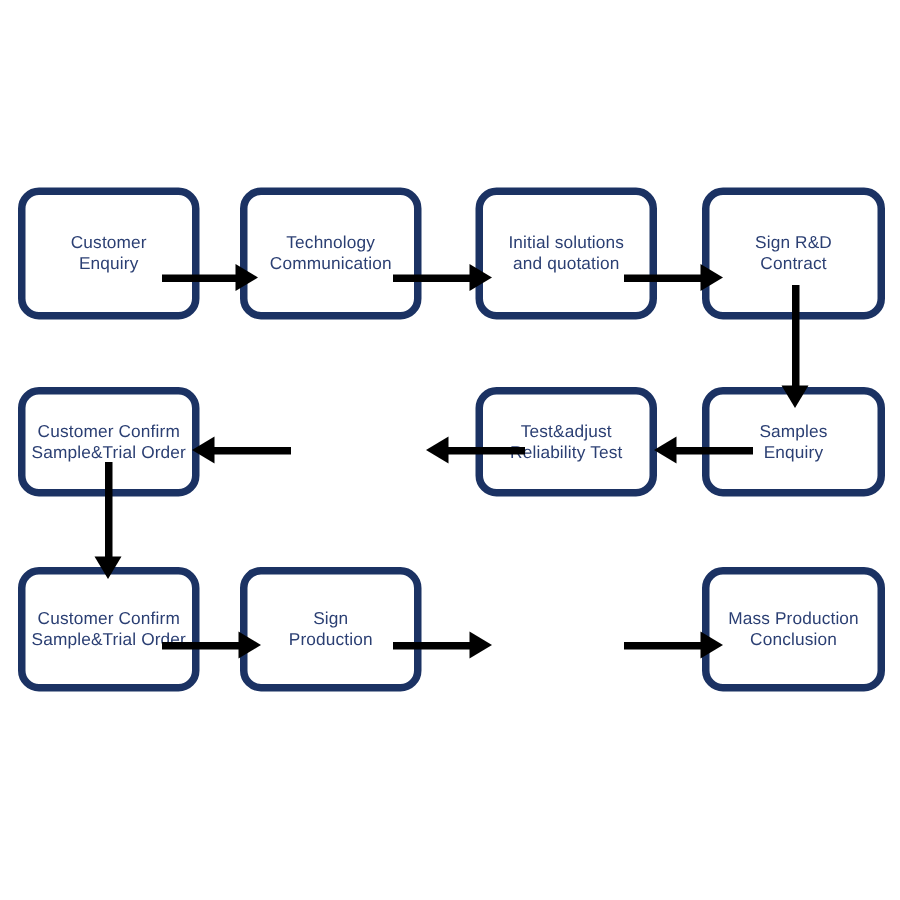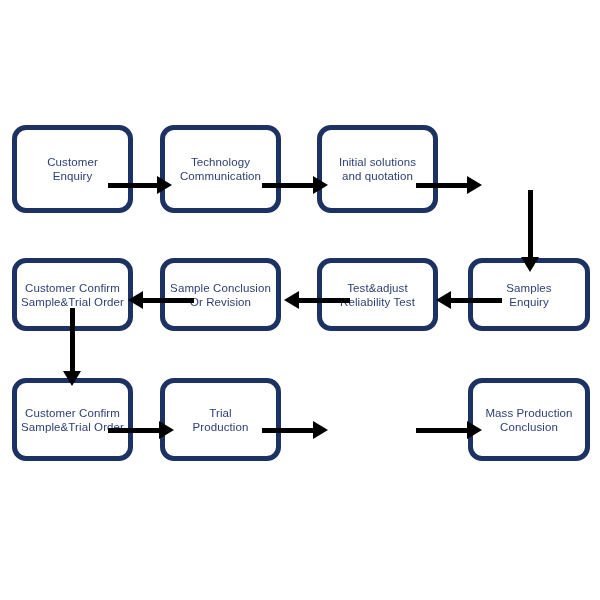--- a/index.html
+++ b/index.html
@@ -108,44 +108,44 @@
 Enquiry</span>
   </div>
   <div class="node r1 c3">
     <span class="node-label">Initial solutions
 and quotation</span>
   </div>
   <div class="node r1 c2">
     <span class="node-label">Technology
 Communication</span>
   </div>
+  <div class="node r1 c4">
+    <span class="node-label">Sign R&amp;D
+Contract</span>
+  </div>
 
   <div class="node r2 c1">
     <span class="node-label">Customer Confirm
 Sample&amp;Trial Order</span>
   </div>
-  <div class="node r2 c2">
-    <span class="node-label">Sample Conclusion
-Or Revision</span>
-  </div>
   <div class="node r2 c3">
     <span class="node-label">Test&amp;adjust
 Reliability Test</span>
   </div>
   <div class="node r2 c4">
     <span class="node-label">Samples
 Enquiry</span>
   </div>
 
   <div class="node r3 c1">
     <span class="node-label">Customer Confirm
 Sample&amp;Trial Order</span>
   </div>
   <div class="node r3 c2">
-    <span class="node-label">Trial
+    <span class="node-label">Sign
 Production</span>
   </div>
   <div class="node r3 c4">
     <span class="node-label">Mass Production
 Conclusion</span>
   </div>
 
   <div class="arrow" style="left:108px; top:176px; width:64px; height:18px;">
     <div class="shaft-h" style="left:0; right:12px;"></div>
     <div class="head-r"></div>

